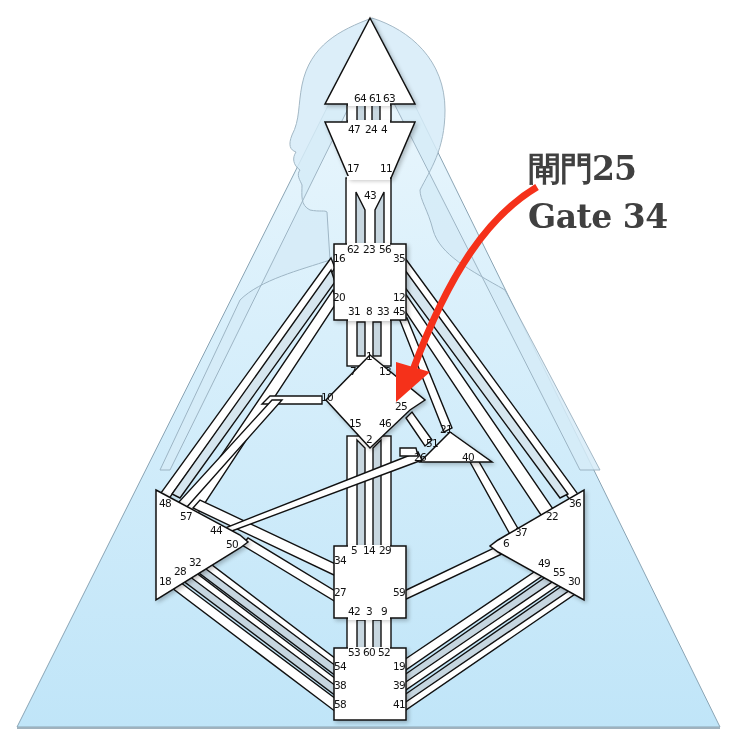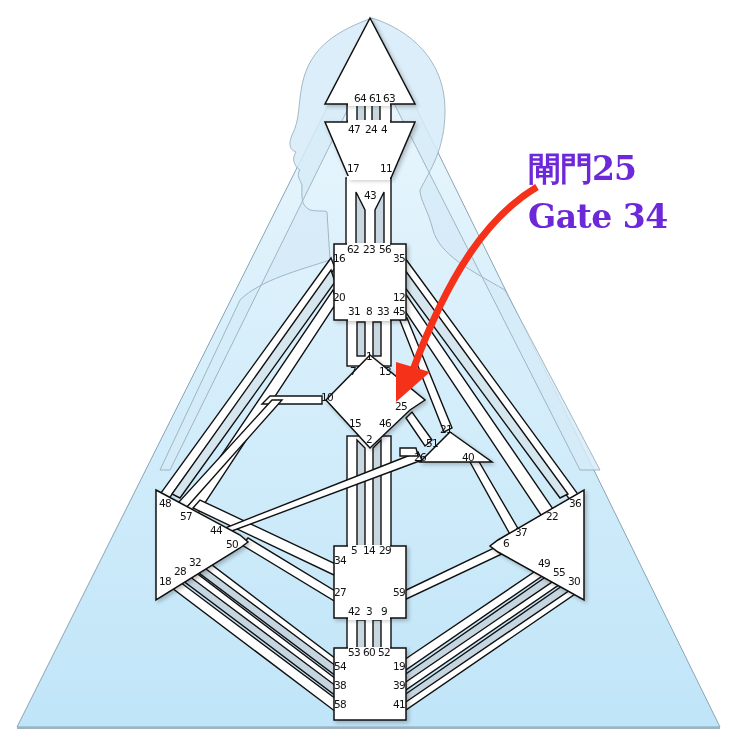--- a/index.html
+++ b/index.html
@@ -1,20 +1,20 @@
 <!DOCTYPE html>
 <html><head>
 <meta charset="utf-8">
 <style>
   html,body{margin:0;padding:0;background:#ffffff;}
   body{width:740px;height:739px;overflow:hidden;position:relative;font-family:"DejaVu Sans",sans-serif;}
   #stage{position:absolute;left:0;top:0;width:740px;height:739px;}
   svg text{font-family:"DejaVu Sans",sans-serif;}
   .gl{font-size:10.5px;fill:#111;letter-spacing:-0.6px;}
-  .caption{position:absolute;left:528px;font-family:"DejaVu Serif","Liberation Serif",serif;font-weight:bold;color:#6d28d9;white-space:nowrap;}
+  .caption{position:absolute;left:528px;font-family:"DejaVu Serif","Liberation Serif",serif;font-weight:bold;color:#404040;white-space:nowrap;}
   #cap-cn{top:147px;font-size:33px;letter-spacing:-1px;}
   #cap-en{top:197px;font-size:33px;letter-spacing:-0.5px;}
 </style>
 </head>
 <body>
 
 <div id="stage">
 <svg width="740" height="739" viewBox="0 0 740 739" xmlns="http://www.w3.org/2000/svg">
   <defs>
     <linearGradient id="triGrad" x1="0" y1="0" x2="0" y2="1">

